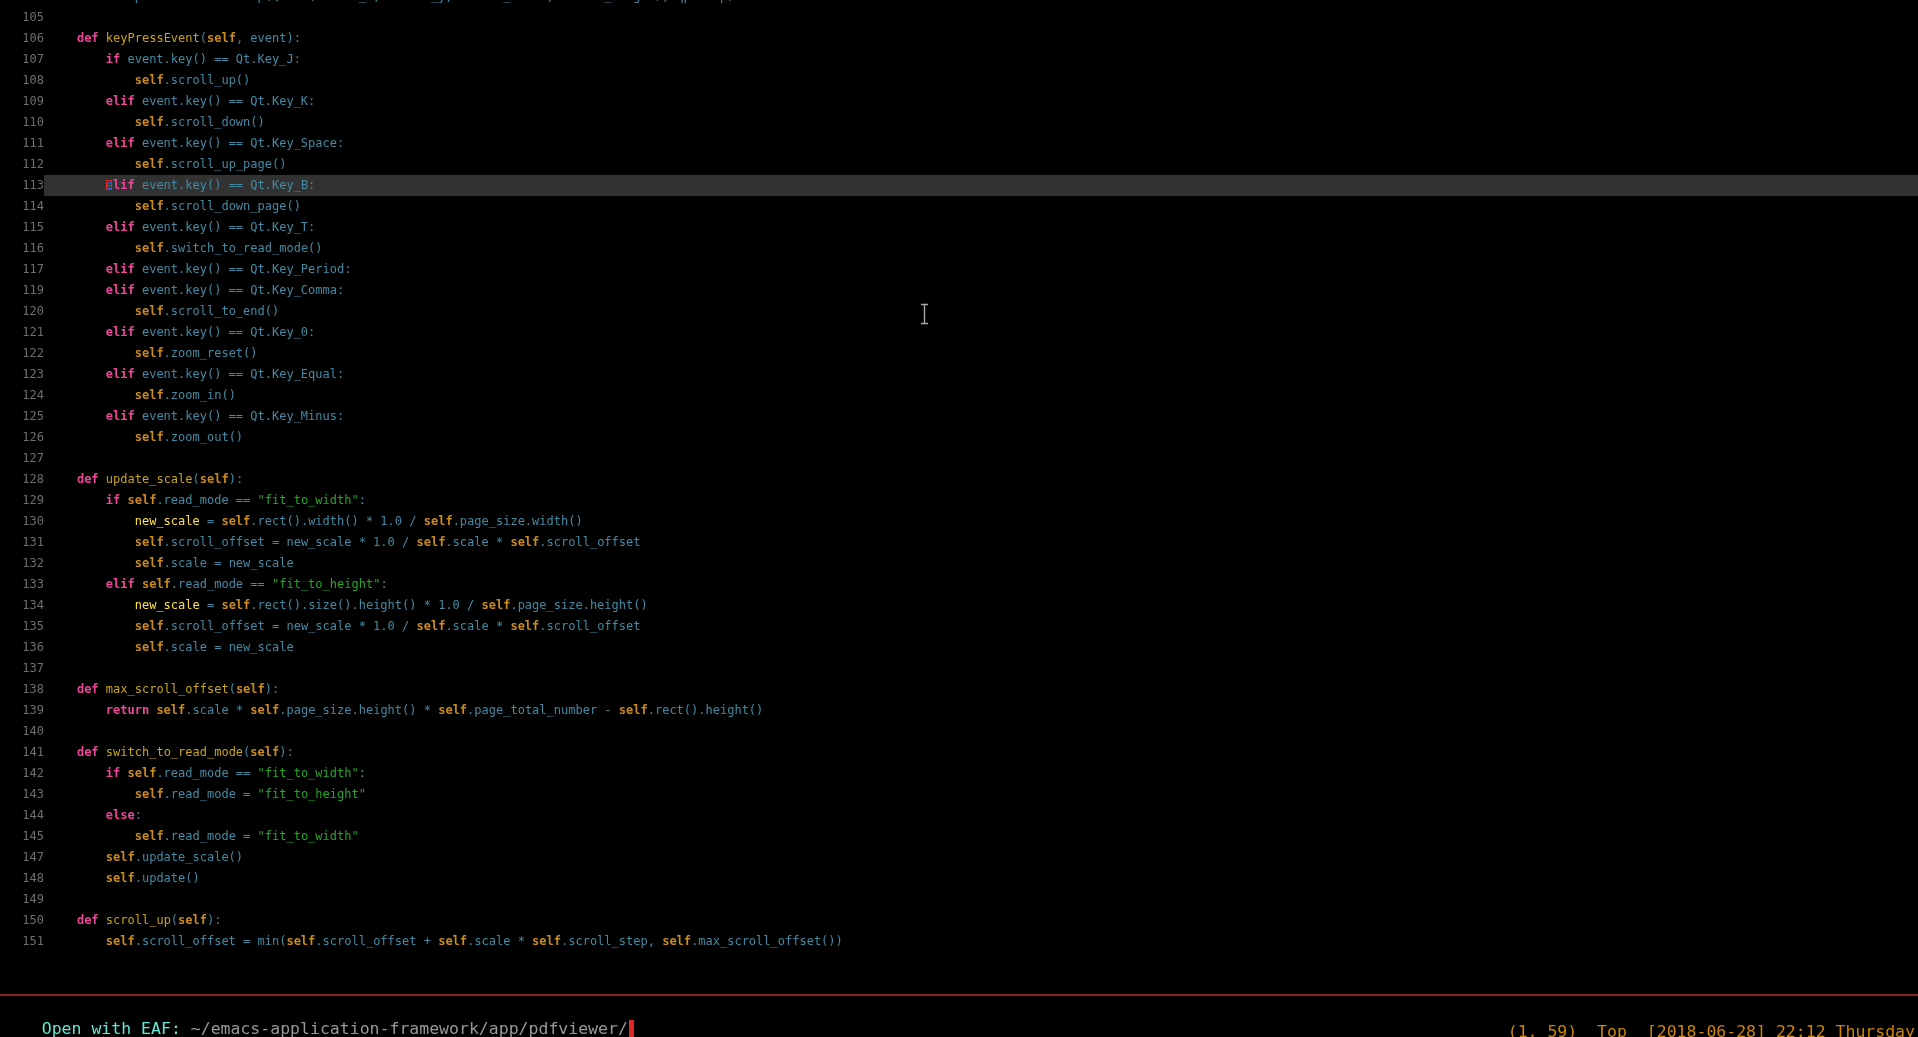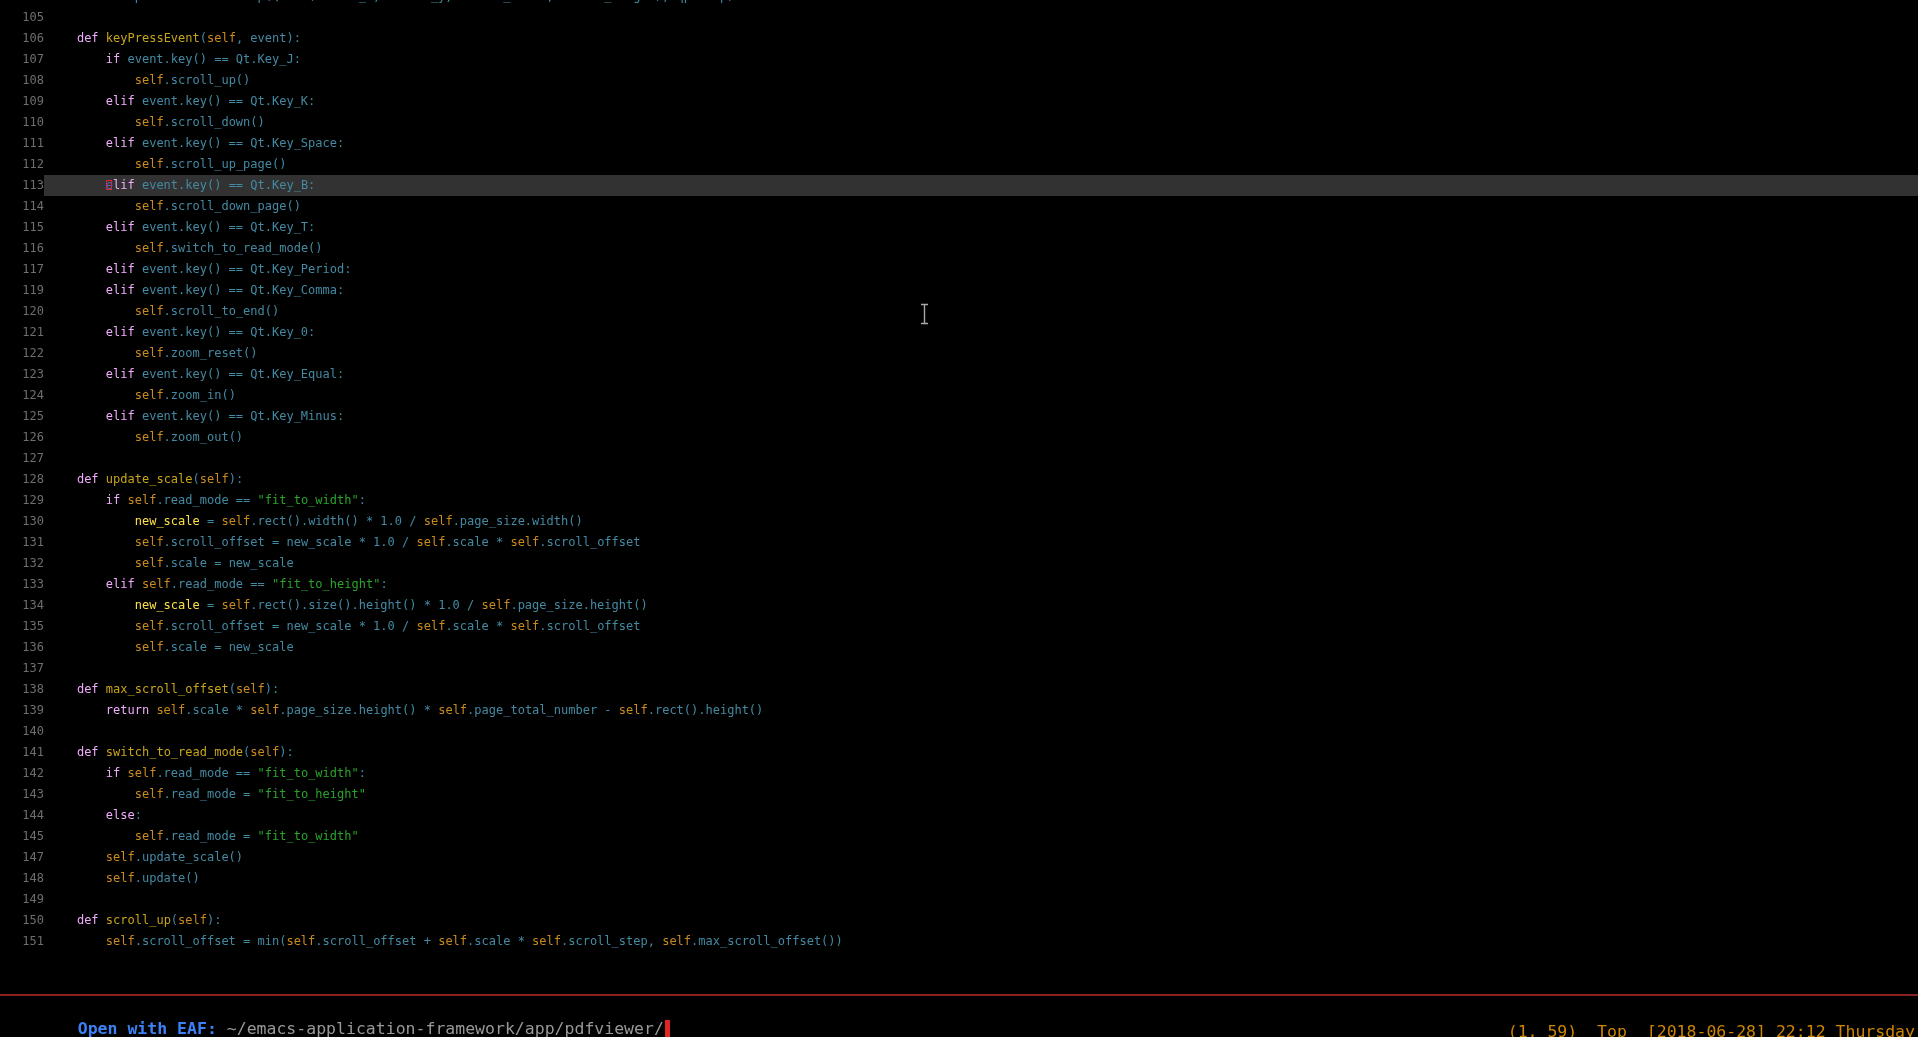--- a/index.html
+++ b/index.html
@@ -16,34 +16,34 @@
   
   #code-area { position: absolute; left: 0; top: 0; width: 100%; height: 994px; overflow: hidden; }
   #code-lines { position: absolute; left: 0; top: -14px; width: 100%; }
   .row { display: flex; height: 21px; line-height: 21px; font-size: 12px; }
   .ln { flex: 0 0 44px; text-align: right; color: #6e6e6e; white-space: pre; }
   .code { flex: 1; white-space: pre; padding-left: 4px; }
   .row.hl .code { background: #323232; }
 
   
   .tp { color: #4489a2; }
-  .tk { color: #f0abfc; }
+  .tk { color: #ec4899; font-weight: bold; }
   .tf { color: #c7a41a; text-align: right; }
-  .ts { color: #c98b1e; font-weight: normal; }
+  .ts { color: #c98b1e; font-weight: bold; }
   .tv { color: #fde047; }
   .tg { color: #2aa32a; }
   .tc { color: #2b6de4; position: relative; }
   .tc::after { content: ""; position: absolute; left: 0; right: 1px; top: 2px; bottom: 2px; border: 1px solid #e02525; }
 
   
   #mode-sep { position: absolute; left: 0; top: 994px; width: 100%; height: 2px; background: #8b2121; }
 
   
   #minibuffer { position: absolute; left: 2px; top: 997px; height: 21px; line-height: 21px; font-size: 16.5px; white-space: pre; }
-  .mb-prompt { color: #3b82f6; font-weight: bold; margin-left: 36px; }
+  .mb-prompt { color: #5eead4; font-weight: normal; }
   .mb-value { color: #989898; }
   .mb-cursor { display: inline-block; width: 5px; height: 17px; background: #e02525; vertical-align: -3px; margin-left: 1px; }
 
   
   #status-line { position: absolute; right: 3px; top: 1021px; height: 21px; line-height: 21px; font-size: 16.5px; color: #cd8500; white-space: pre; }
 
   
   #mouse-cursor { position: absolute; left: 918px; top: 303px; width: 13px; height: 22px; }
 </style>
 </head>

